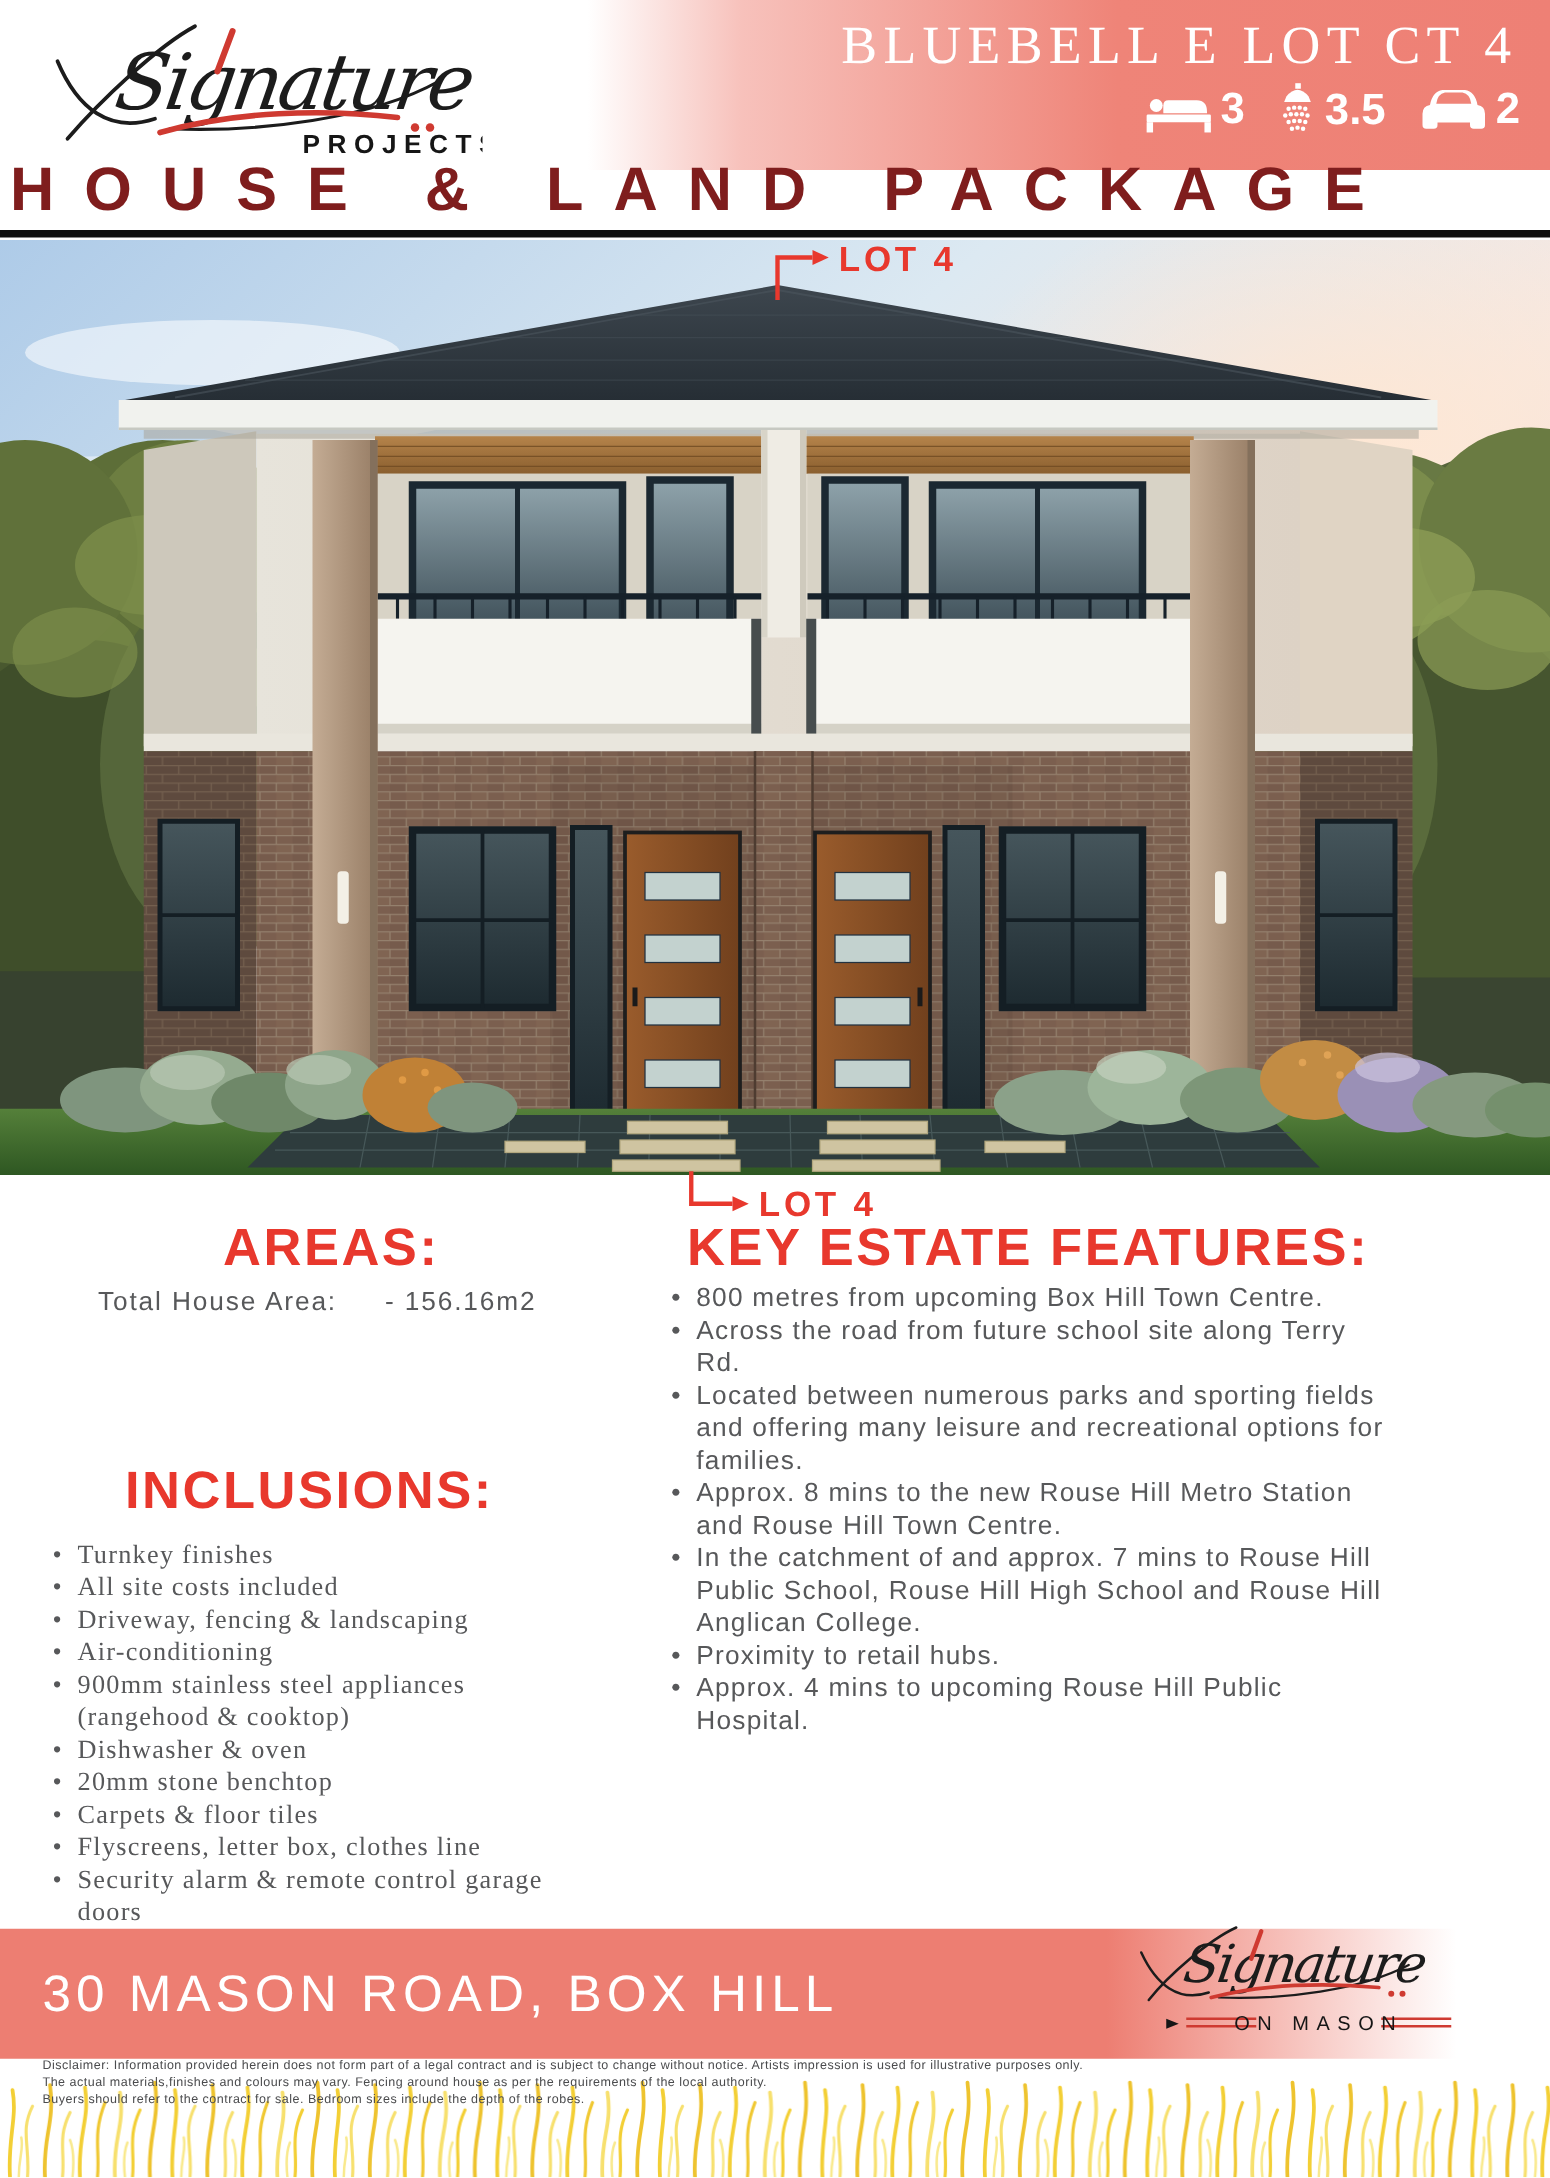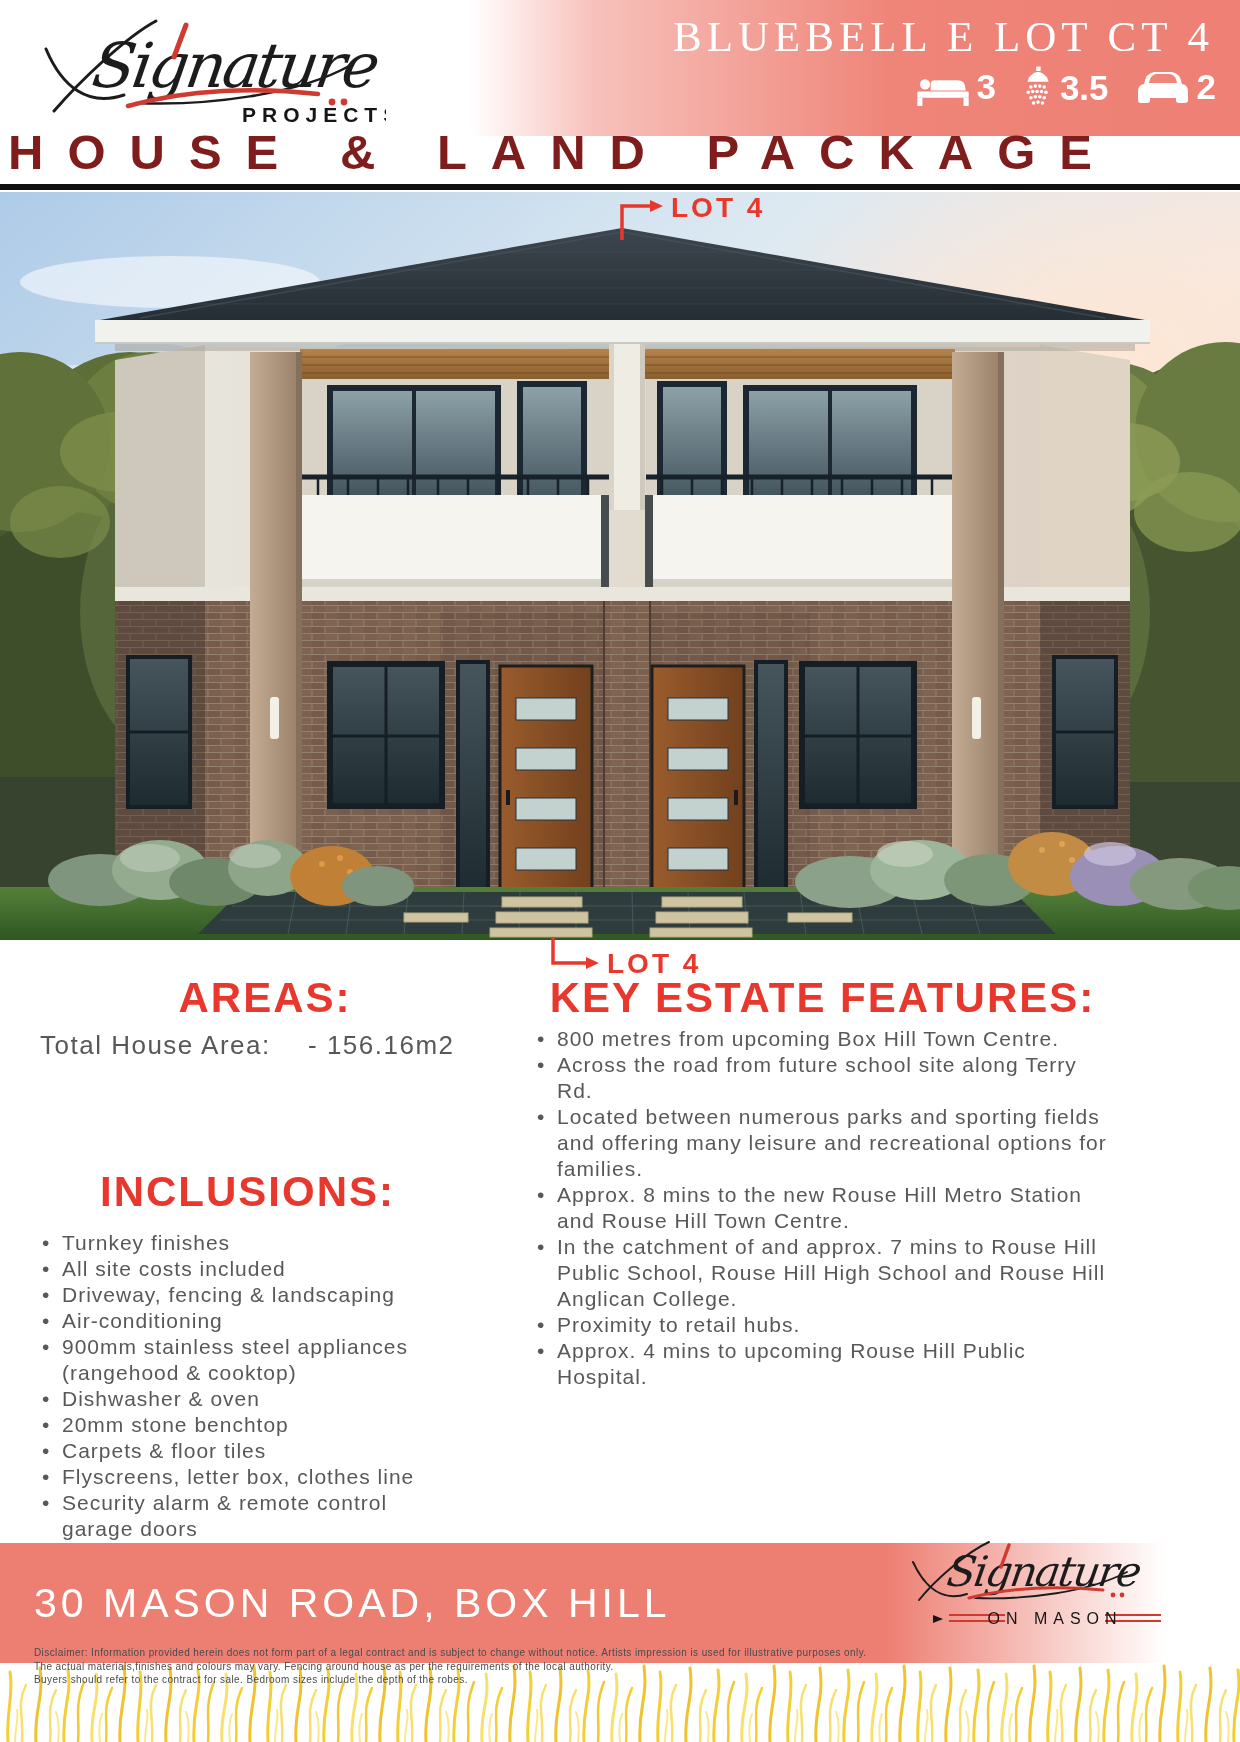--- a/index.html
+++ b/index.html
@@ -34,38 +34,38 @@
 
   
   .scene{position:absolute;top:192px;left:0;width:1240px;height:748px;}
   .lot-bottom{position:absolute;left:548px;top:936px;width:190px;height:46px;}
 
   
   .red-h{
     color:#e8382d;font-size:42px;font-weight:bold;letter-spacing:2px;margin:0;line-height:44px;text-align:center;
   }
   .areas{position:absolute;left:40px;top:976px;width:450px;}
-  .area-row{display:flex;font-size:26px;color:#57585a;letter-spacing:1.5px;}
+  .area-row{display:flex;font-size:21px;color:#57585a;letter-spacing:1.5px;text-align:center;}
   .area-row.first{margin-top:10px;}
   .area-row.second{margin-top:25px;}
   .area-row .lbl{width:268px;}
   .inclusions{position:absolute;left:40px;top:1170px;width:415px;}
   .features{position:absolute;left:535px;top:976px;width:575px;}
   ul.plain{
     list-style:none;margin:0;padding:0;font-size:21px;line-height:26px;
     color:#57585a;letter-spacing:1px;
   }
-  .inclusions ul.plain{margin-top:16px;}
+  .inclusions ul.plain{margin-top:16px;font-family:Liberation Serif, serif;}
   .features ul.plain{margin-top:6px;}
   ul.plain li{position:relative;padding-left:22px;}
   ul.plain li::before{content:"\2022";position:absolute;left:2px;}
 
   
   .addr-bar{
-    position:absolute;left:0;top:1543px;width:1165px;height:120px;
+    position:absolute;left:0;top:1543px;width:1165px;height:104px;
     background:linear-gradient(to right,#ed7e72 0%,#ed7e72 76%,rgba(237,126,114,0) 100%);
     display:flex;align-items:center;
   }
   .addr{margin-left:34px;color:#ffffff;font-size:41px;letter-spacing:4px;white-space:nowrap;}
   .logo-footer{position:absolute;left:905px;top:1536px;width:300px;height:95px;}
   .disclaimer{
     position:absolute;left:34px;top:1646px;width:880px;z-index:3;
     font-size:10px;line-height:13.5px;color:#4a4b4d;letter-spacing:.4px;
   }
   .grass{position:absolute;left:0;top:1660px;width:1240px;height:82px;z-index:2;}

